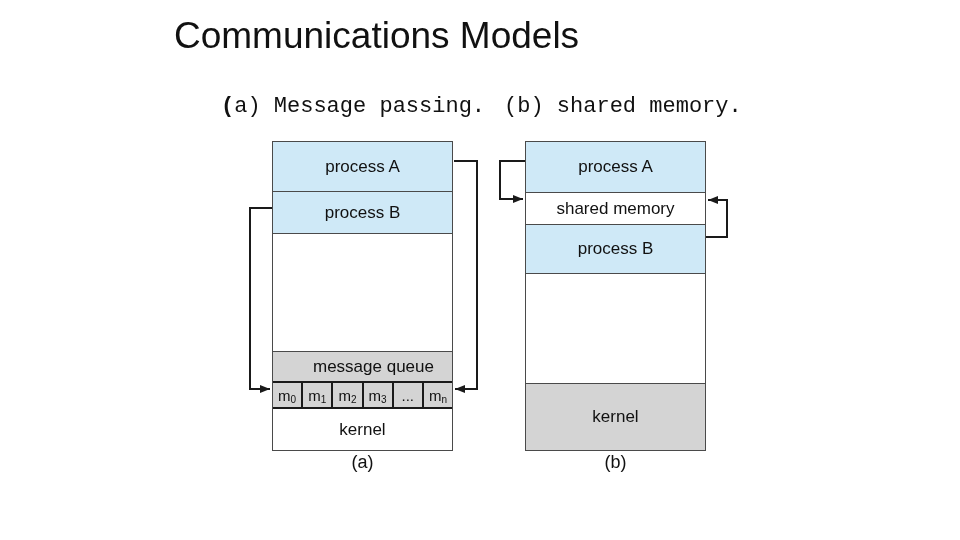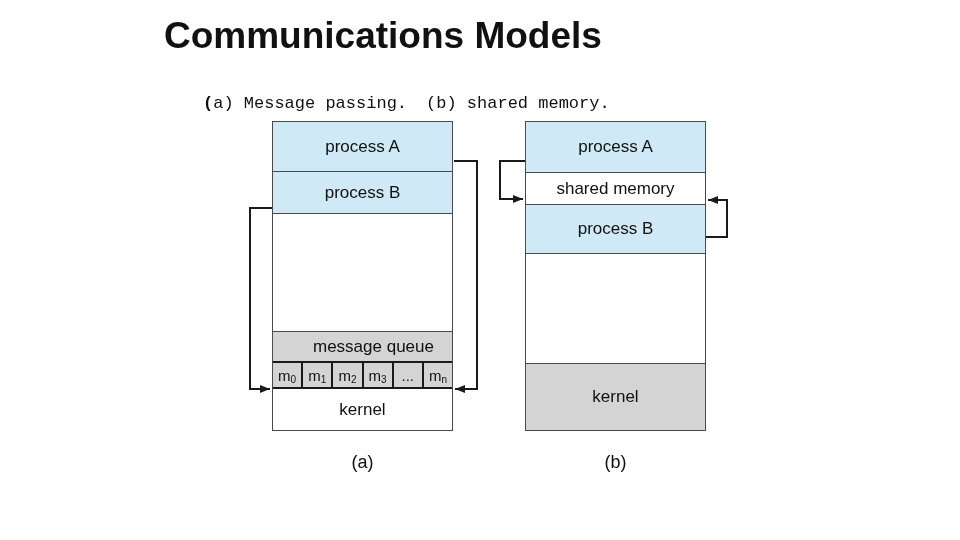--- a/index.html
+++ b/index.html
@@ -6,41 +6,41 @@
   .slide {
     position: relative;
     width: 960px; height: 540px;
     background: #ffffff;
     overflow: hidden;
     font-family: "Liberation Sans", sans-serif;
     color: var(--text, #111111);
   }
   .title {
     position: absolute;
-    left: 164px; top: 13px;
+    left: 174px; top: 13px;
     font-size: 37px;
-    font-weight: 700;
+    font-weight: 400;
     line-height: 1.25;
     color: var(--text, #111111);
     white-space: nowrap;
   }
   .caption {
     position: absolute;
-    left: 203px; top: 94px;
+    left: 221px; top: 94px;
     font-family: "Liberation Mono", "DejaVu Sans Mono", monospace;
-    font-size: 17px;
+    font-size: 22px;
     color: var(--text, #111111);
     white-space: nowrap;
   }
   .caption .boldp { font-weight: bold; }
   .caption .part-b { margin-left: 19px; }
 
   .diagram {
     position: absolute;
-    top: 121px;
+    top: 141px;
     width: 181px; height: 310px;
     box-sizing: border-box;
     border: 1px solid var(--box_border, #4a4a4a);
     background: #ffffff;
     display: flex;
     flex-direction: column;
   }
   .diagram-a { left: 272px; }
   .diagram-b { left: 525px; }
 

